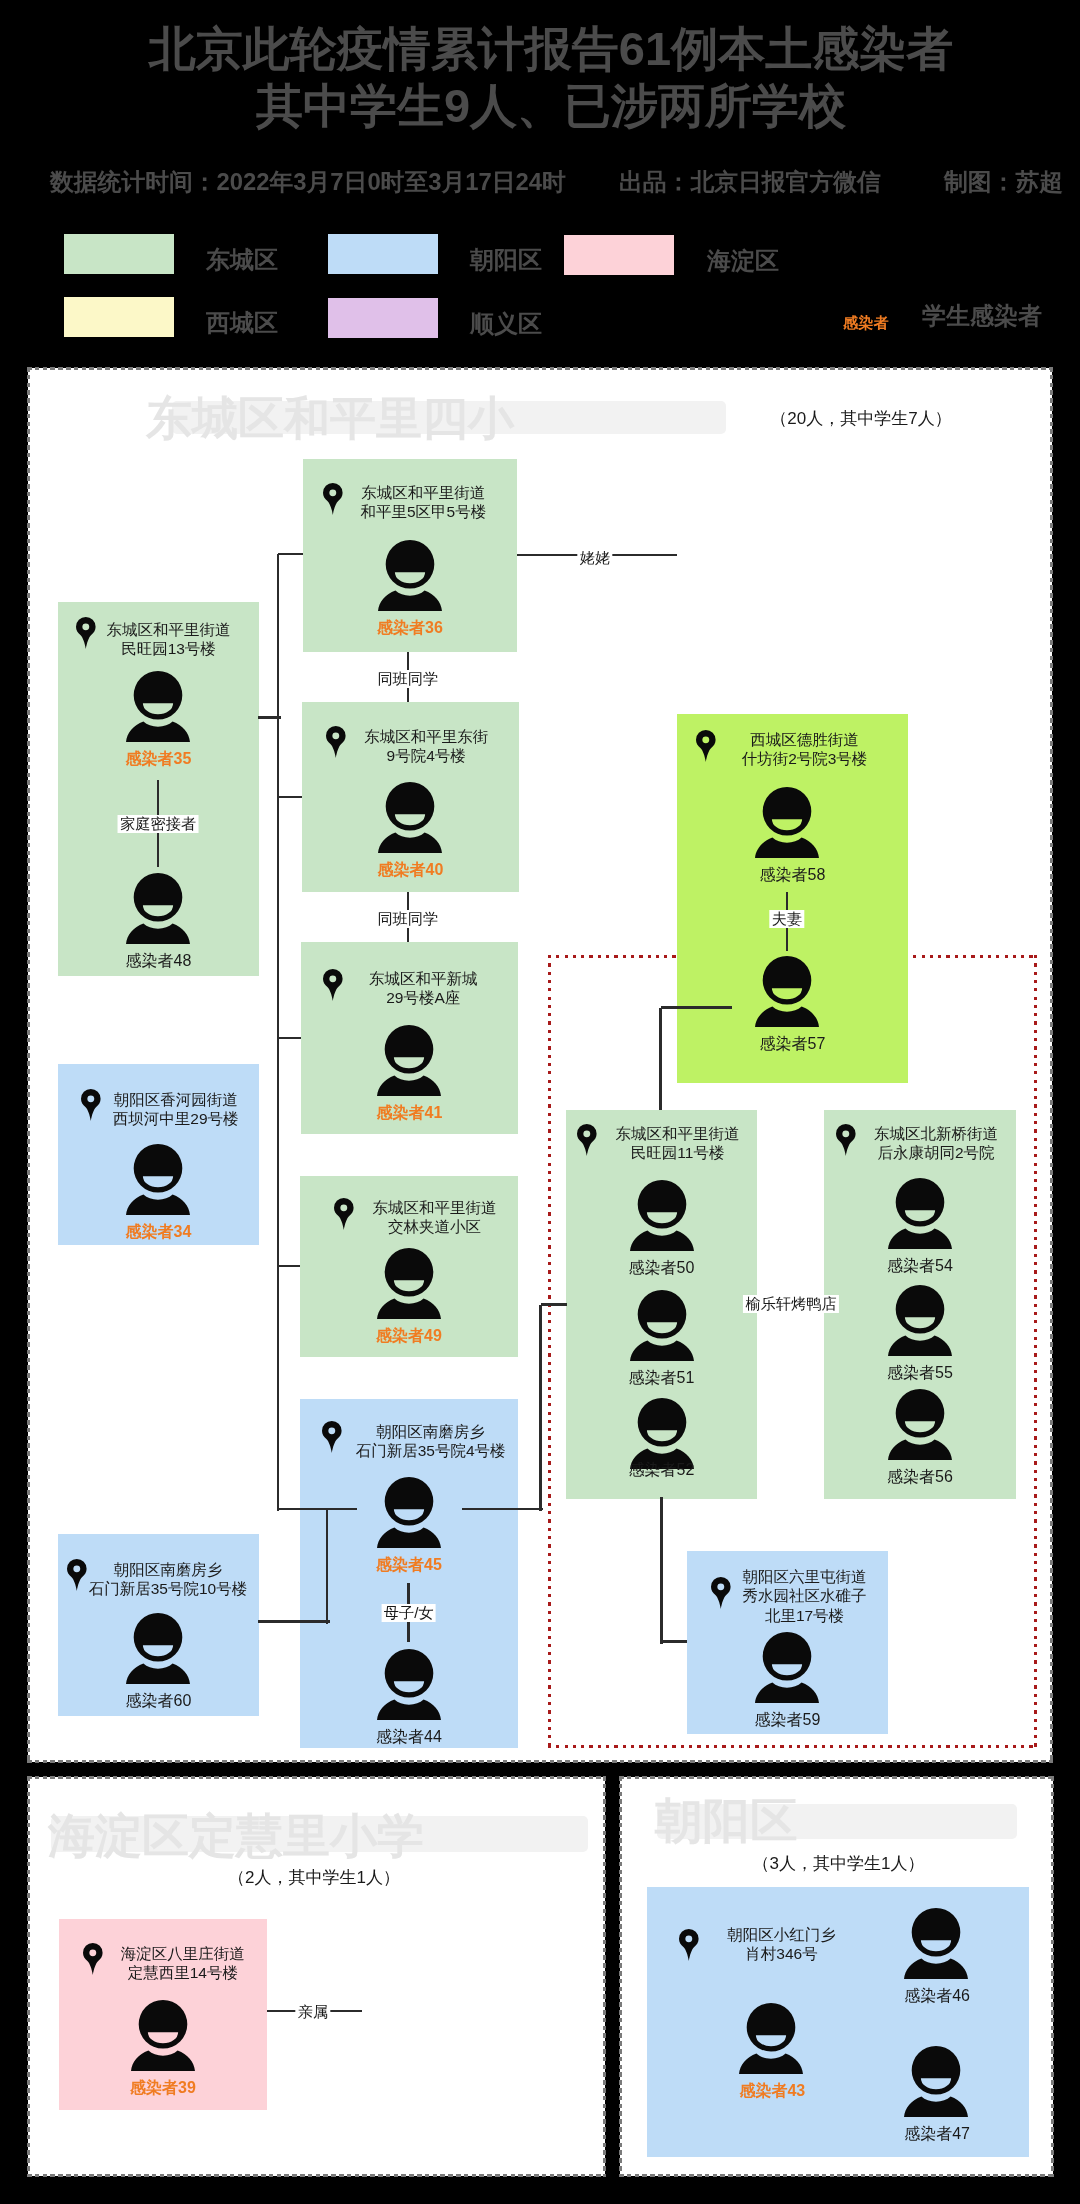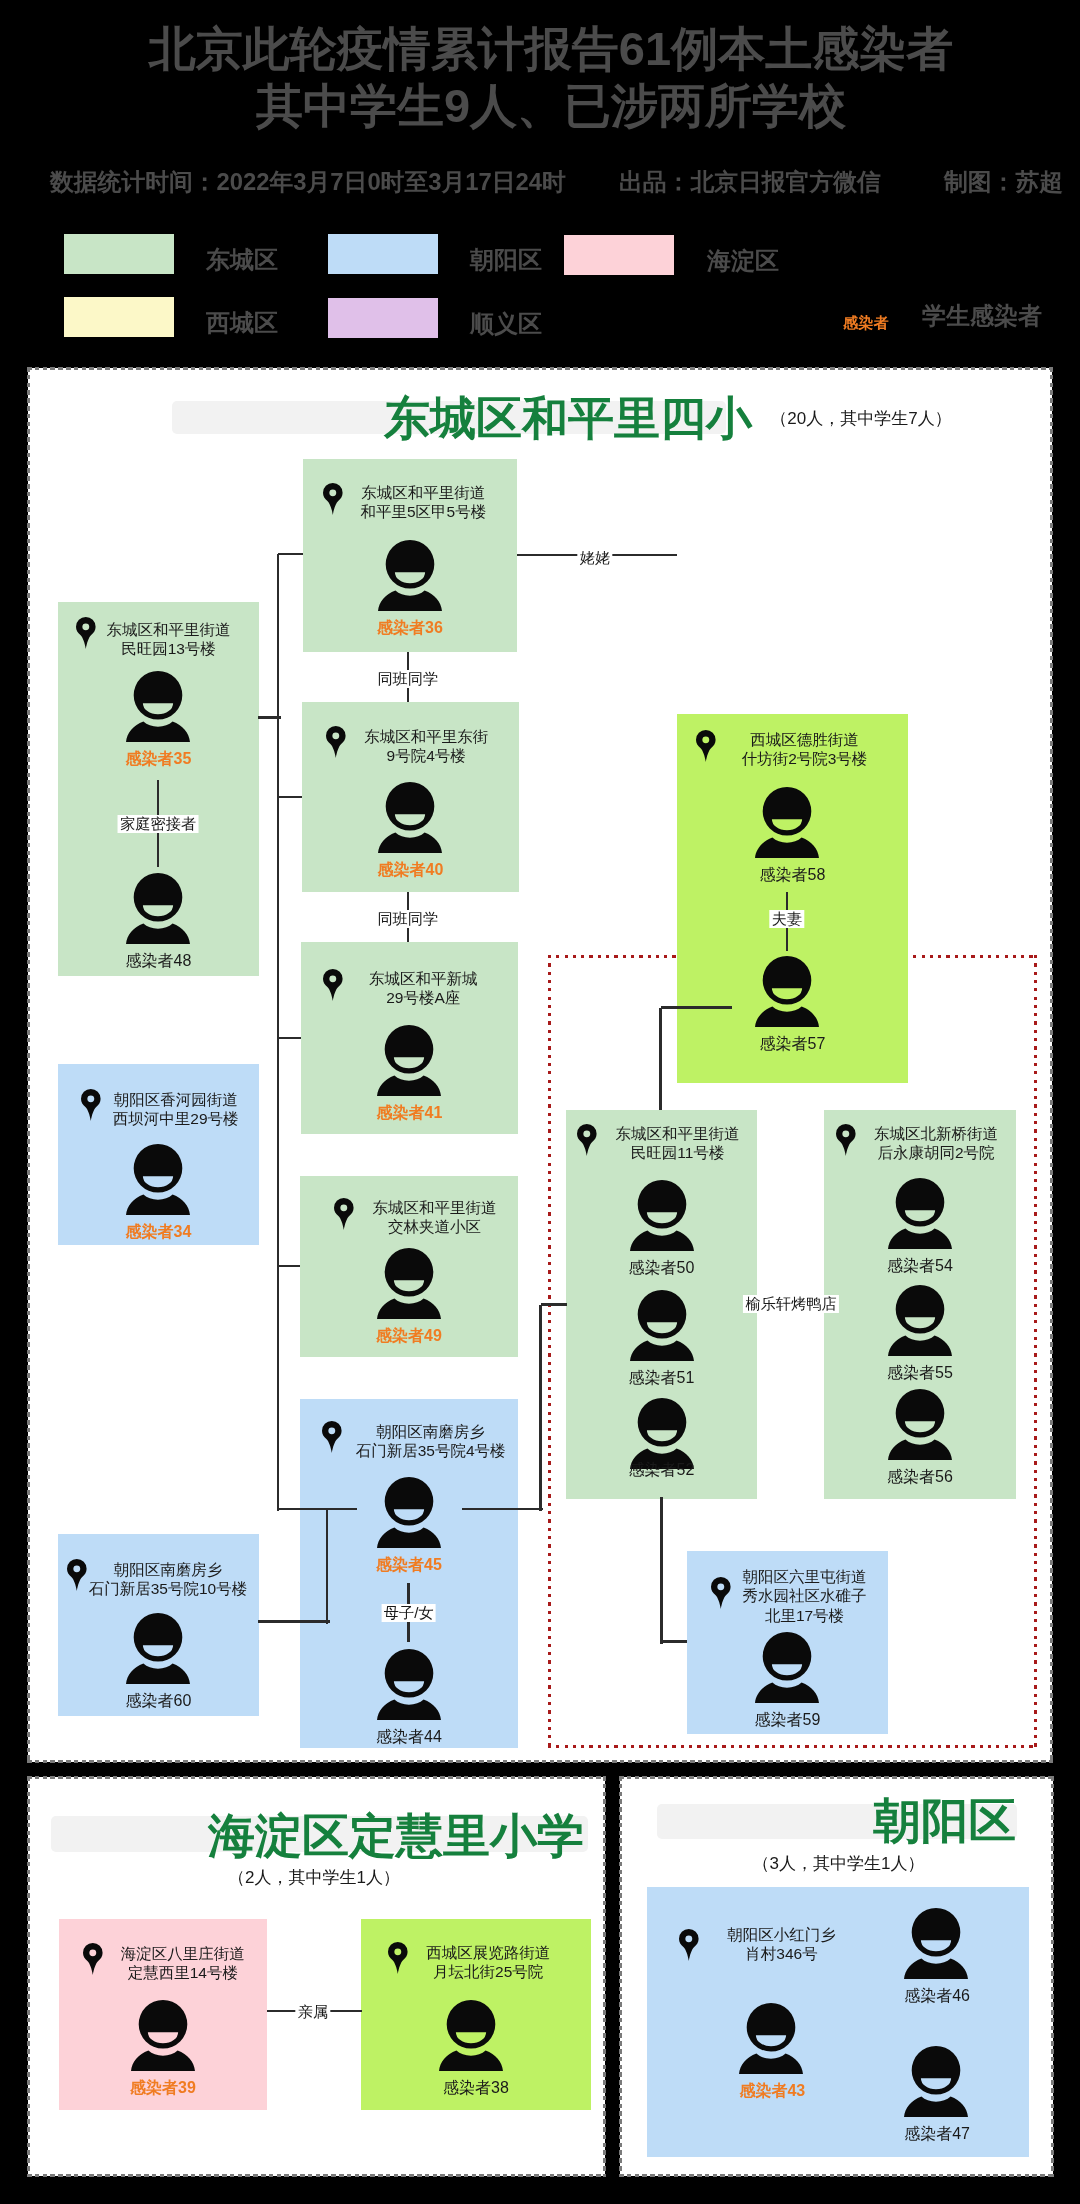--- a/index.html
+++ b/index.html
@@ -26,21 +26,21 @@
      background:
        repeating-linear-gradient(90deg,#7a7a7a 0 4.6px,transparent 4.6px 7.8px) top left/100% 3px no-repeat,
        repeating-linear-gradient(90deg,#7a7a7a 0 4.6px,transparent 4.6px 7.8px) bottom left/100% 3px no-repeat,
        repeating-linear-gradient(180deg,#7a7a7a 0 4.6px,transparent 4.6px 7.8px) top left/3px 100% no-repeat,
        repeating-linear-gradient(180deg,#7a7a7a 0 4.6px,transparent 4.6px 7.8px) top right/3px 100% no-repeat;
      pointer-events:none;}
   #panelMain{left:28px;top:368px;width:1024px;height:1394px;}
   #panelA{left:28px;top:1777px;width:577px;height:399px;}
   #panelB{left:620px;top:1777px;width:433px;height:399px;}
   .ptitlebg{position:absolute;background:#f2f2f2;border-radius:5px;}
-  .ptitle{position:absolute;text-align:right;color:#15803d;font-weight:bold;white-space:nowrap;}
+  .ptitle{position:absolute;text-align:left;color:#e5e5e5;font-weight:bold;white-space:nowrap;}
   .pcount{position:absolute;text-align:center;color:#1a1a1a;font-size:17px;white-space:nowrap;}
   
   .box{position:absolute;}
   .c-green{background:#c8e5c6;} .c-blue{background:#bedcf7;}
   .c-yellow{background:#bef264;padding-left:11px;} .c-purple{background:#e0c0e9;} .c-pink{background:#fdd2d8;text-decoration:underline;}
   .addr{position:absolute;font-size:15.5px;line-height:19.4px;color:#1a1a1a;
         text-align:center;white-space:nowrap;}
   .pin{position:absolute;line-height:0;}
   .person{position:absolute;line-height:0;}
   .plab{position:absolute;font-size:16px;color:#1a1a1a;text-align:center;white-space:nowrap;}
@@ -301,34 +301,20 @@
   <div class="addr" style="left:123.8px;top:25px;transform:translateX(-50%)">
     <div>海淀区八里庄街道</div>
     <div>定慧西里14号楼</div>
   </div>
   <div class="person" style="left:72px;top:81px"><svg width="64" height="71.3" viewBox="0 0 64 71.3">
           <path fill-rule="evenodd" fill="#0a0a0a" d="M32 0A24.3 24.3 0 1 0 32 48.6 24.3 24.3 0 0 0 32 0zM16.9 32.2h30.2a15.1 11.1 0 0 1-30.2 0z"></path>
           <path fill="#0a0a0a" d="M46.6 50.5C43.1 53.9 37.8 55.7 32 55.7s-11.1-1.8-14.6-5.2C7.4 54.2 0.6 62.2 0 71.2h64c-0.6-9-7.4-17-17.4-20.7z"></path>
         </svg></div>
   <div class="plab stu" style="left:0;top:159px;width:100%">感染者39</div>
 </div>
-<div class="box c-yellow" style="left:361px;top:1919px;width:219px;height:191px">
-  <div class="pin" style="left:27px;top:23px"><svg width="19.6" height="32" viewBox="0 0 19.6 32">
-          <path fill="#0a0a0a" fill-rule="evenodd" d="M9.8 0A9.8 9.8 0 0 0 0 9.8c0 3.4 1.8 6.4 4.4 8.1C6.9 20.3 8.8 25.9 9.8 32c1-6.1 2.9-11.7 5.4-14.1 2.6-1.7 4.4-4.7 4.4-8.1A9.8 9.8 0 0 0 9.8 0zM9.8 6.4A3.45 3.45 0 1 0 9.8 13.3 3.45 3.45 0 0 0 9.8 6.4z"></path>
-        </svg></div>
-  <div class="addr" style="left:127.2px;top:24px;transform:translateX(-50%)">
-    <div>西城区展览路街道</div>
-    <div>月坛北街25号院</div>
-  </div>
-  <div class="person" style="left:78px;top:81px"><svg width="64" height="71.3" viewBox="0 0 64 71.3">
-          <path fill-rule="evenodd" fill="#0a0a0a" d="M32 0A24.3 24.3 0 1 0 32 48.6 24.3 24.3 0 0 0 32 0zM16.9 32.2h30.2a15.1 11.1 0 0 1-30.2 0z"></path>
-          <path fill="#0a0a0a" d="M46.6 50.5C43.1 53.9 37.8 55.7 32 55.7s-11.1-1.8-14.6-5.2C7.4 54.2 0.6 62.2 0 71.2h64c-0.6-9-7.4-17-17.4-20.7z"></path>
-        </svg></div>
-  <div class="plab" style="left:0;top:159px;width:100%">感染者38</div>
-</div>
 <div class="box c-blue" style="left:647px;top:1887px;width:382px;height:270px">
   <div class="pin" style="left:32px;top:42px"><svg width="19.6" height="32" viewBox="0 0 19.6 32">
           <path fill="#0a0a0a" fill-rule="evenodd" d="M9.8 0A9.8 9.8 0 0 0 0 9.8c0 3.4 1.8 6.4 4.4 8.1C6.9 20.3 8.8 25.9 9.8 32c1-6.1 2.9-11.7 5.4-14.1 2.6-1.7 4.4-4.7 4.4-8.1A9.8 9.8 0 0 0 9.8 0zM9.8 6.4A3.45 3.45 0 1 0 9.8 13.3 3.45 3.45 0 0 0 9.8 6.4z"></path>
         </svg></div>
   <div class="addr" style="left:40px;top:38px;width:189px">
     <div>朝阳区小红门乡</div>
     <div>肖村346号</div>
   </div>
   <div class="person" style="left:92.4px;top:115.8px"><svg width="64" height="71.3" viewBox="0 0 64 71.3">
           <path fill-rule="evenodd" fill="#0a0a0a" d="M32 0A24.3 24.3 0 1 0 32 48.6 24.3 24.3 0 0 0 32 0zM16.9 32.2h30.2a15.1 11.1 0 0 1-30.2 0z"></path>

